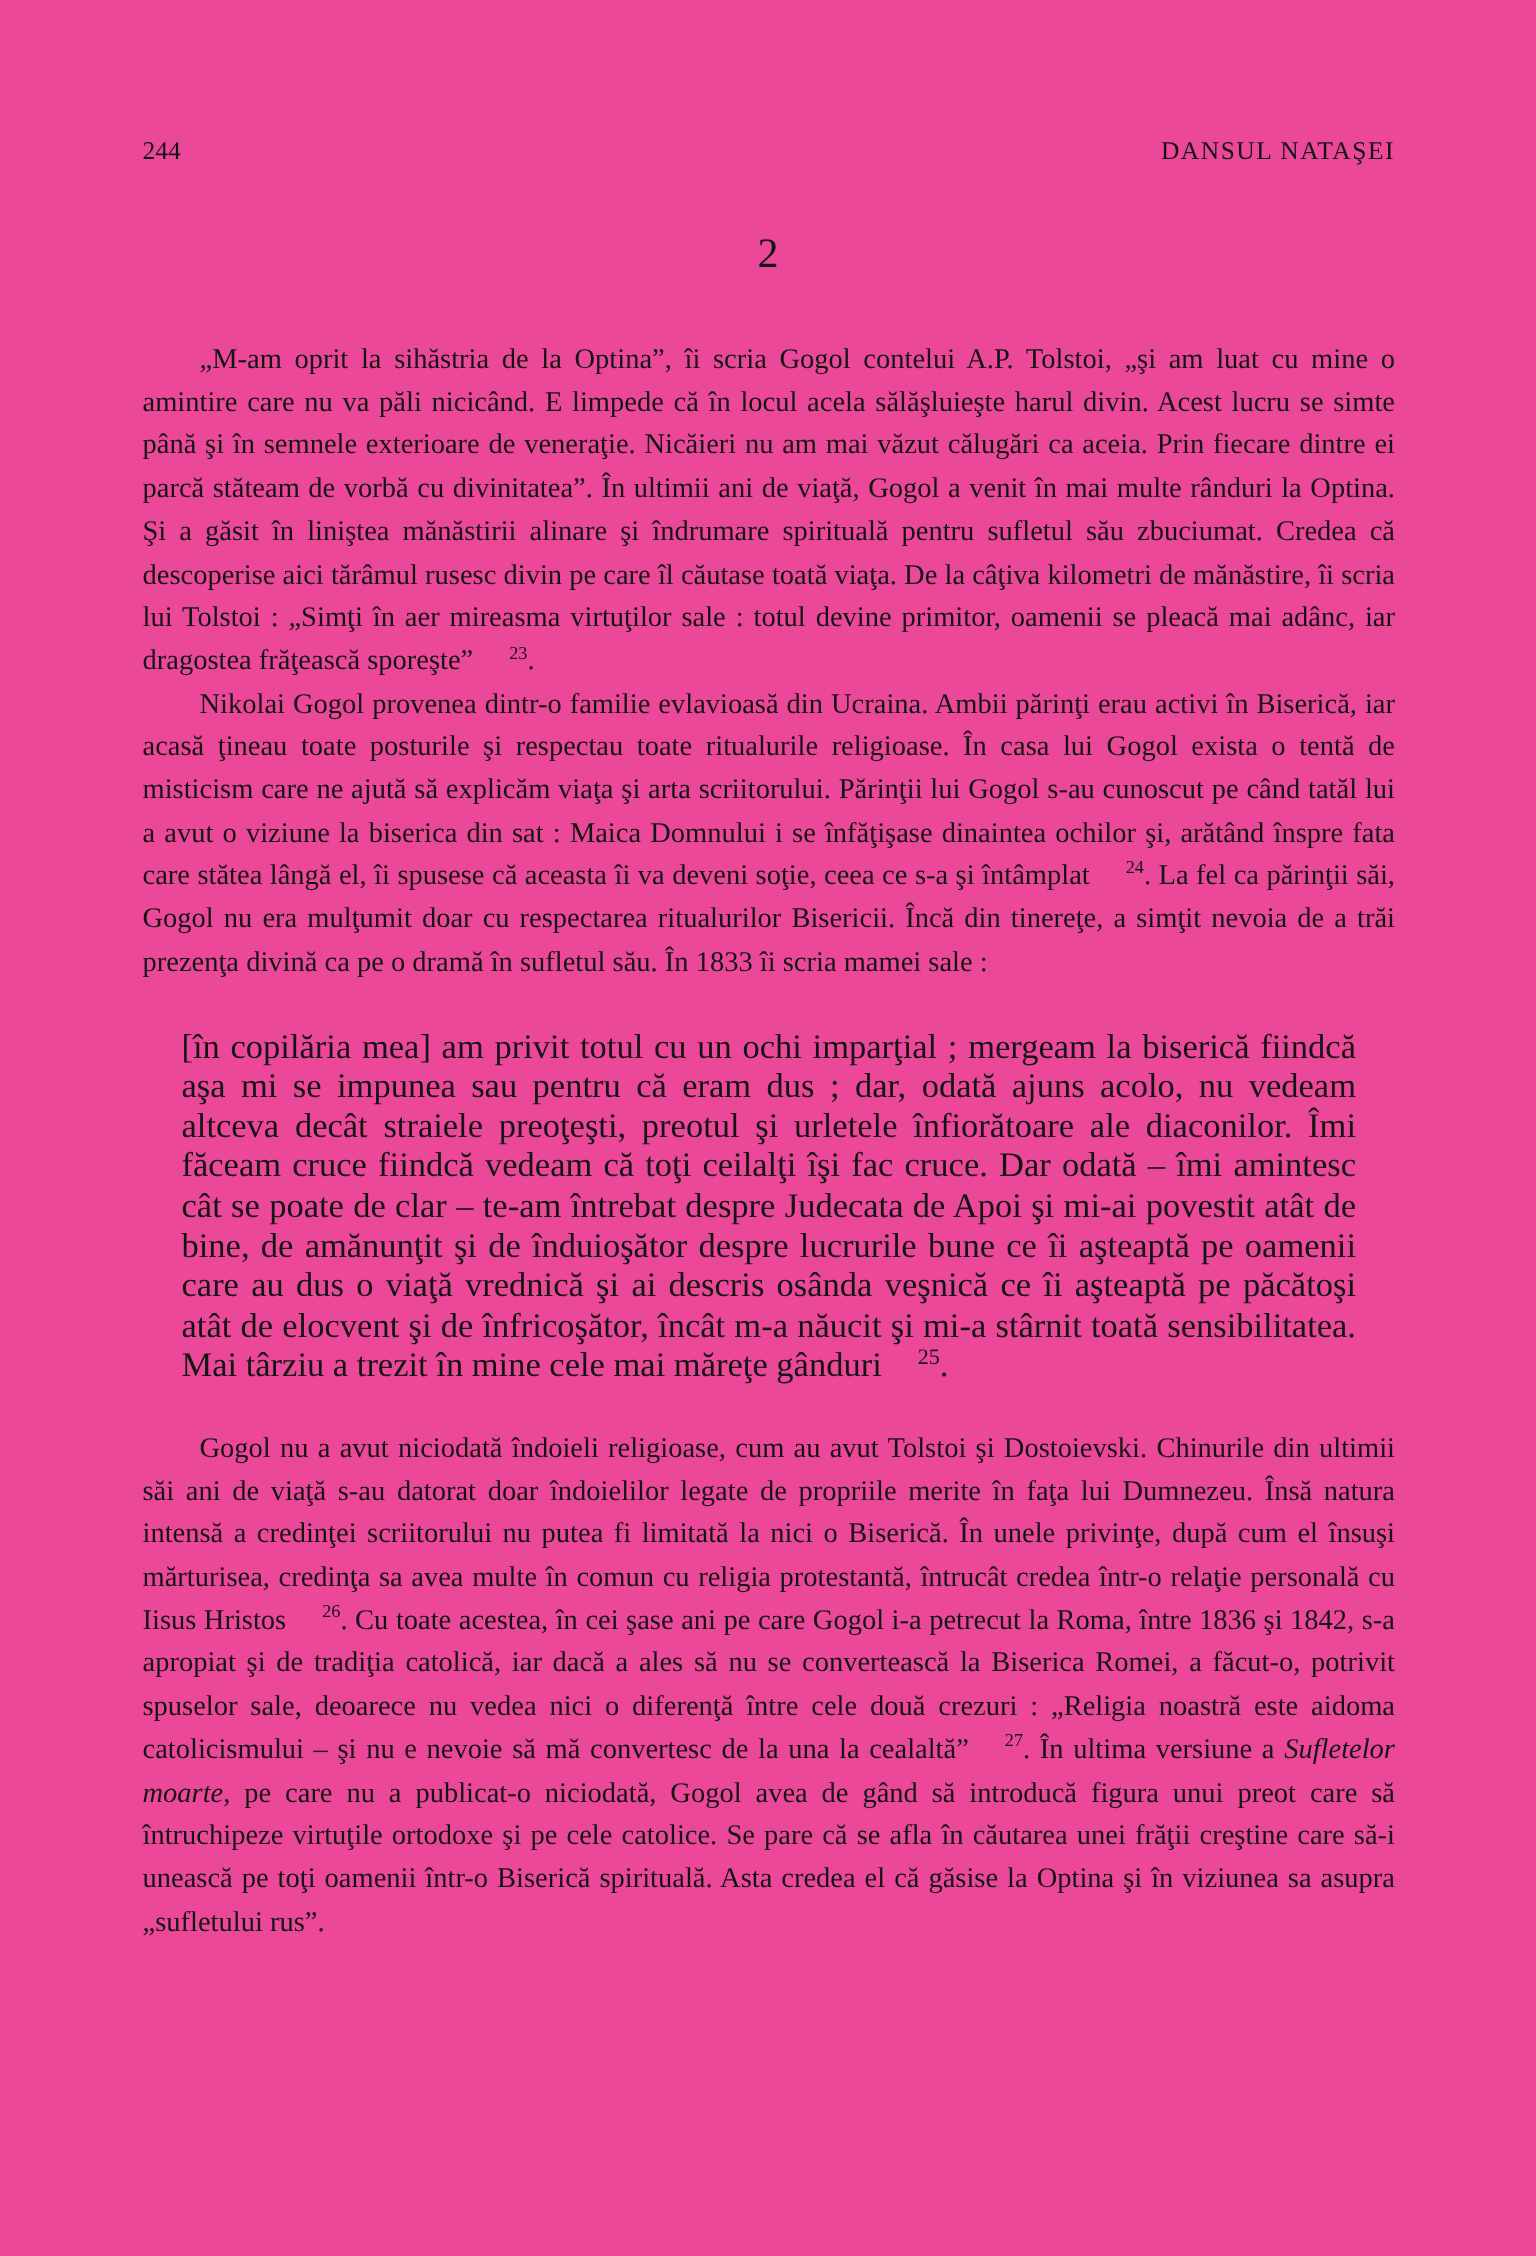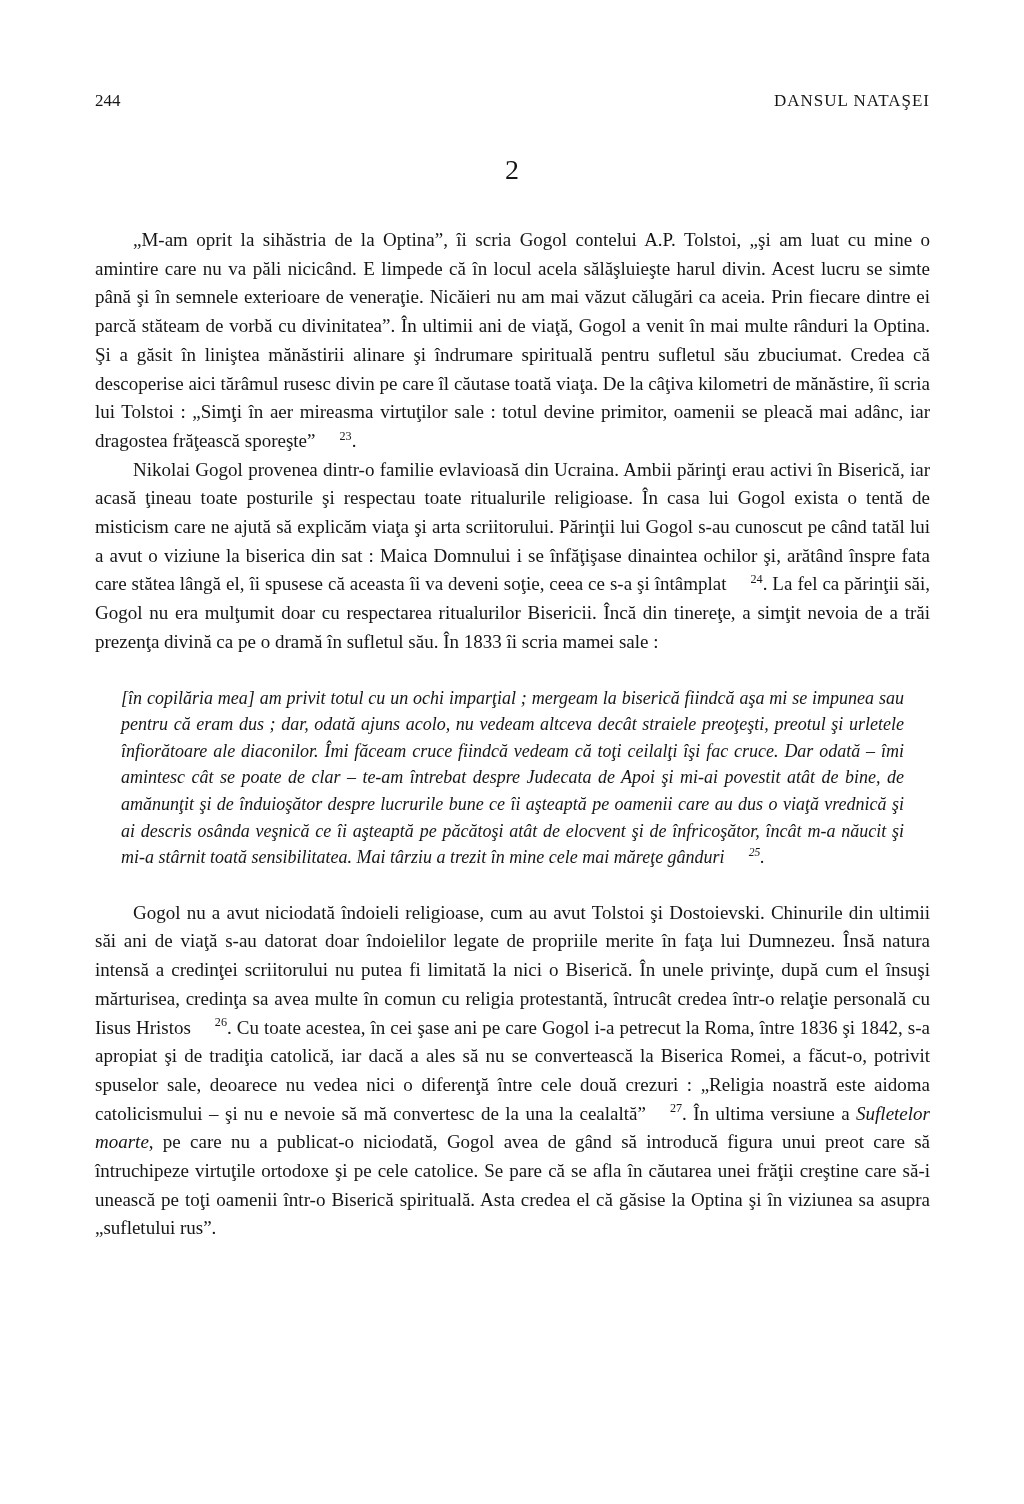--- a/index.html
+++ b/index.html
@@ -1,21 +1,21 @@
 <!DOCTYPE html>
 <html><head>
 <meta charset="utf-8">
 <style>
   html, body { margin: 0; padding: 0; background: #e8e8e8; }
   .page {
     position: relative;
     width: 1024px;
     height: 1504px;
     margin: 0 auto;
-    background: #ffffff;
+    background: #ec4899;
     color: #151515;
     font-family: "Liberation Serif", serif;
     overflow: hidden;
   }
   .running-head {
     position: absolute;
     top: 91px;
     left: 95px;
     right: 94px;
     height: 24px;
@@ -49,24 +49,23 @@
     text-align: justify;
   }
   .text-body p.body {
     margin: 0;
     font-size: 19px;
     line-height: 28.7px;
     text-indent: 38px;
   }
   .text-body p.quote {
     margin: 28px 26px 28px 26px;
-    font-size: 18px;
+    font-size: 23px;
     line-height: 26.6px;
     text-indent: 0;
-    font-style: italic;
   }
   .text-body sup {
     font-size: 64%;
     line-height: 0;
     vertical-align: super;
     padding-left: 24px;
   }
   .text-body em { font-style: italic; }
 </style>
 </head>

